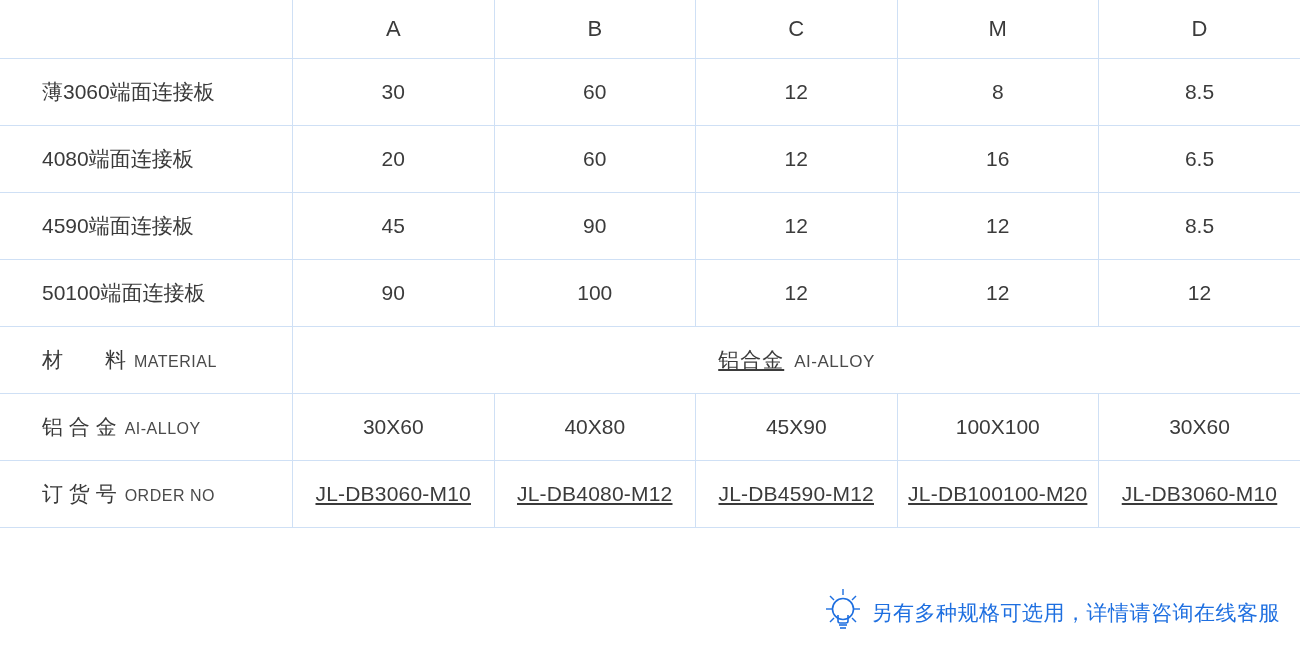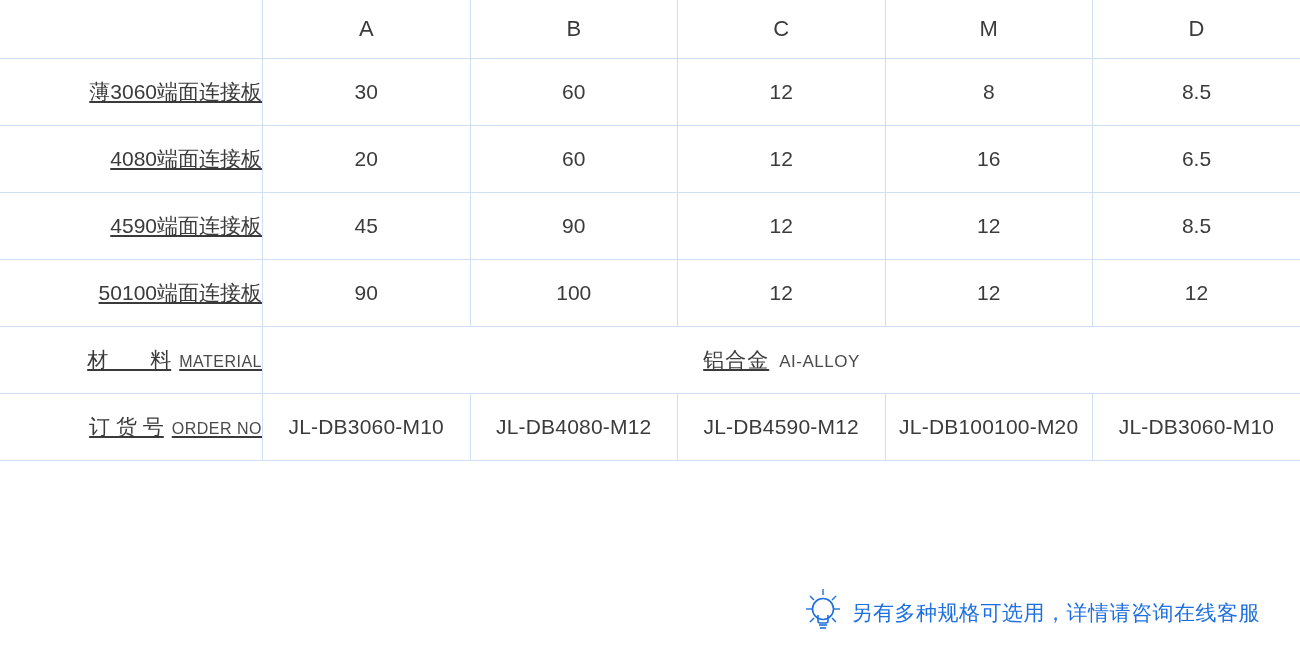--- a/index.html
+++ b/index.html
@@ -35,26 +35,25 @@
     vertical-align: middle;
     font-size: 21px;
     color: #3b3b3b;
     height: 66px;
     padding: 0;
   }
 
   
   table.spec td.col-label {
     width: 250px;
-    text-align: right;
-    padding-left: 12px;
+    text-align: left;
+    padding-left: 42px;
     font-size: 21px;
     color: #3a3a3a;
     border-right: 1px solid #cfe0f5;
-    text-decoration: underline;
   }
 
   tr.header-row td {
     border-bottom: 1px solid #cfe0f5;
     height: 58px;
     font-size: 22px;
     color: #3b3b3b;
   }
   tr.header-row td.col-label {
     border-right: 1px solid #cfe0f5;
@@ -89,41 +88,42 @@
     font-size: 16px;
     letter-spacing: 0.5px;
     color: #4a4a4a;
     margin-left: 8px;
     margin-top: 48px;
   }
 
   td.order-cell {
     font-size: 19px;
     letter-spacing: 0.2px;
+    text-decoration: underline;
   }
   td.size-cell {
     font-size: 21px;
   }
 
   
   table.spec tr td:last-child {
     border-right: none;
   }
 
   
   .footer-note {
     position: absolute;
     left: 0;
     right: 0;
     bottom: 10px;
     height: 60px;
     display: flex;
     align-items: center;
     justify-content: flex-end;
-    padding-right: 40px;
+    padding-right: 20px;
     box-sizing: border-box;
   }
   .footer-note .bulb {
     width: 46px;
     height: 52px;
     margin-right: 6px;
     flex: 0 0 auto;
   }
   .footer-note .note-text {
     font-size: 21px;
@@ -187,20 +187,30 @@
 
       <tr>
         <td class="col-label">
           <span class="lbl-cn">材　　料</span><span class="lbl-en">MATERIAL</span>
         </td>
         <td class="material-span" colspan="5">
           <span class="cn">铝合金</span><span class="en">AI-ALLOY</span>
         </td>
       </tr>
 
+      <tr>
+        <td class="col-label">
+          <span class="lbl-cn">铝 合 金</span><span class="lbl-en">AI-ALLOY</span>
+        </td>
+        <td class="size-cell">30X60</td>
+        <td class="size-cell">40X80</td>
+        <td class="size-cell">45X90</td>
+        <td class="size-cell">100X100</td>
+        <td class="size-cell">30X60</td>
+      </tr>
 
       <tr>
         <td class="col-label">
           <span class="lbl-cn">订 货 号</span><span class="lbl-en">ORDER NO</span>
         </td>
         <td class="order-cell">JL-DB3060-M10</td>
         <td class="order-cell">JL-DB4080-M12</td>
         <td class="order-cell">JL-DB4590-M12</td>
         <td class="order-cell">JL-DB100100-M20</td>
         <td class="order-cell">JL-DB3060-M10</td>

